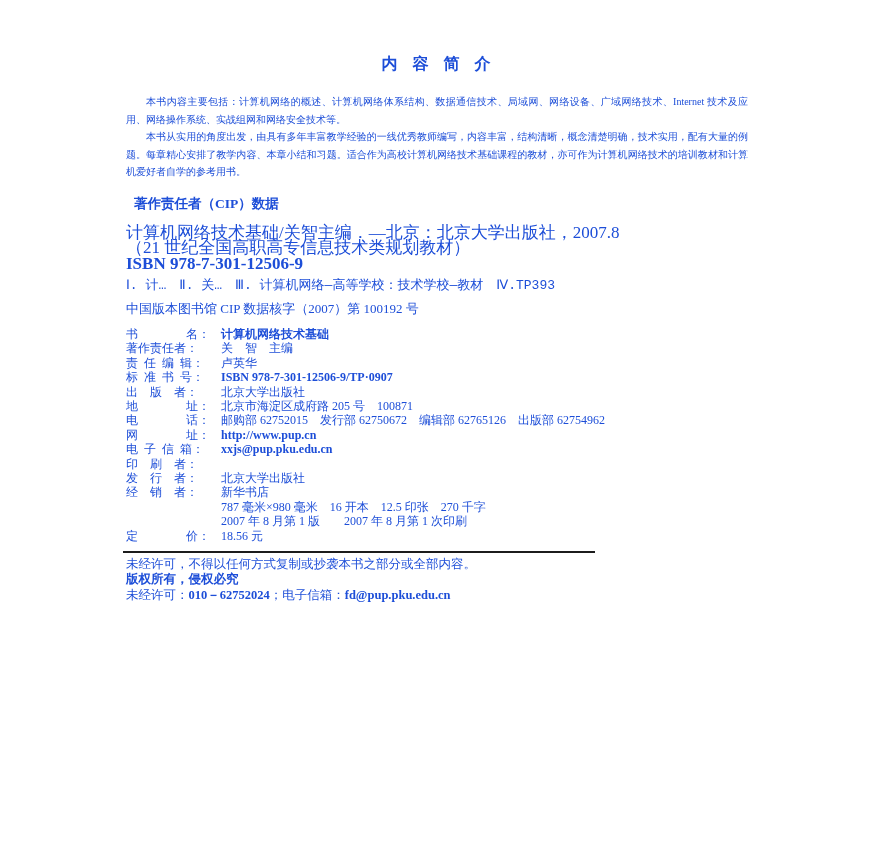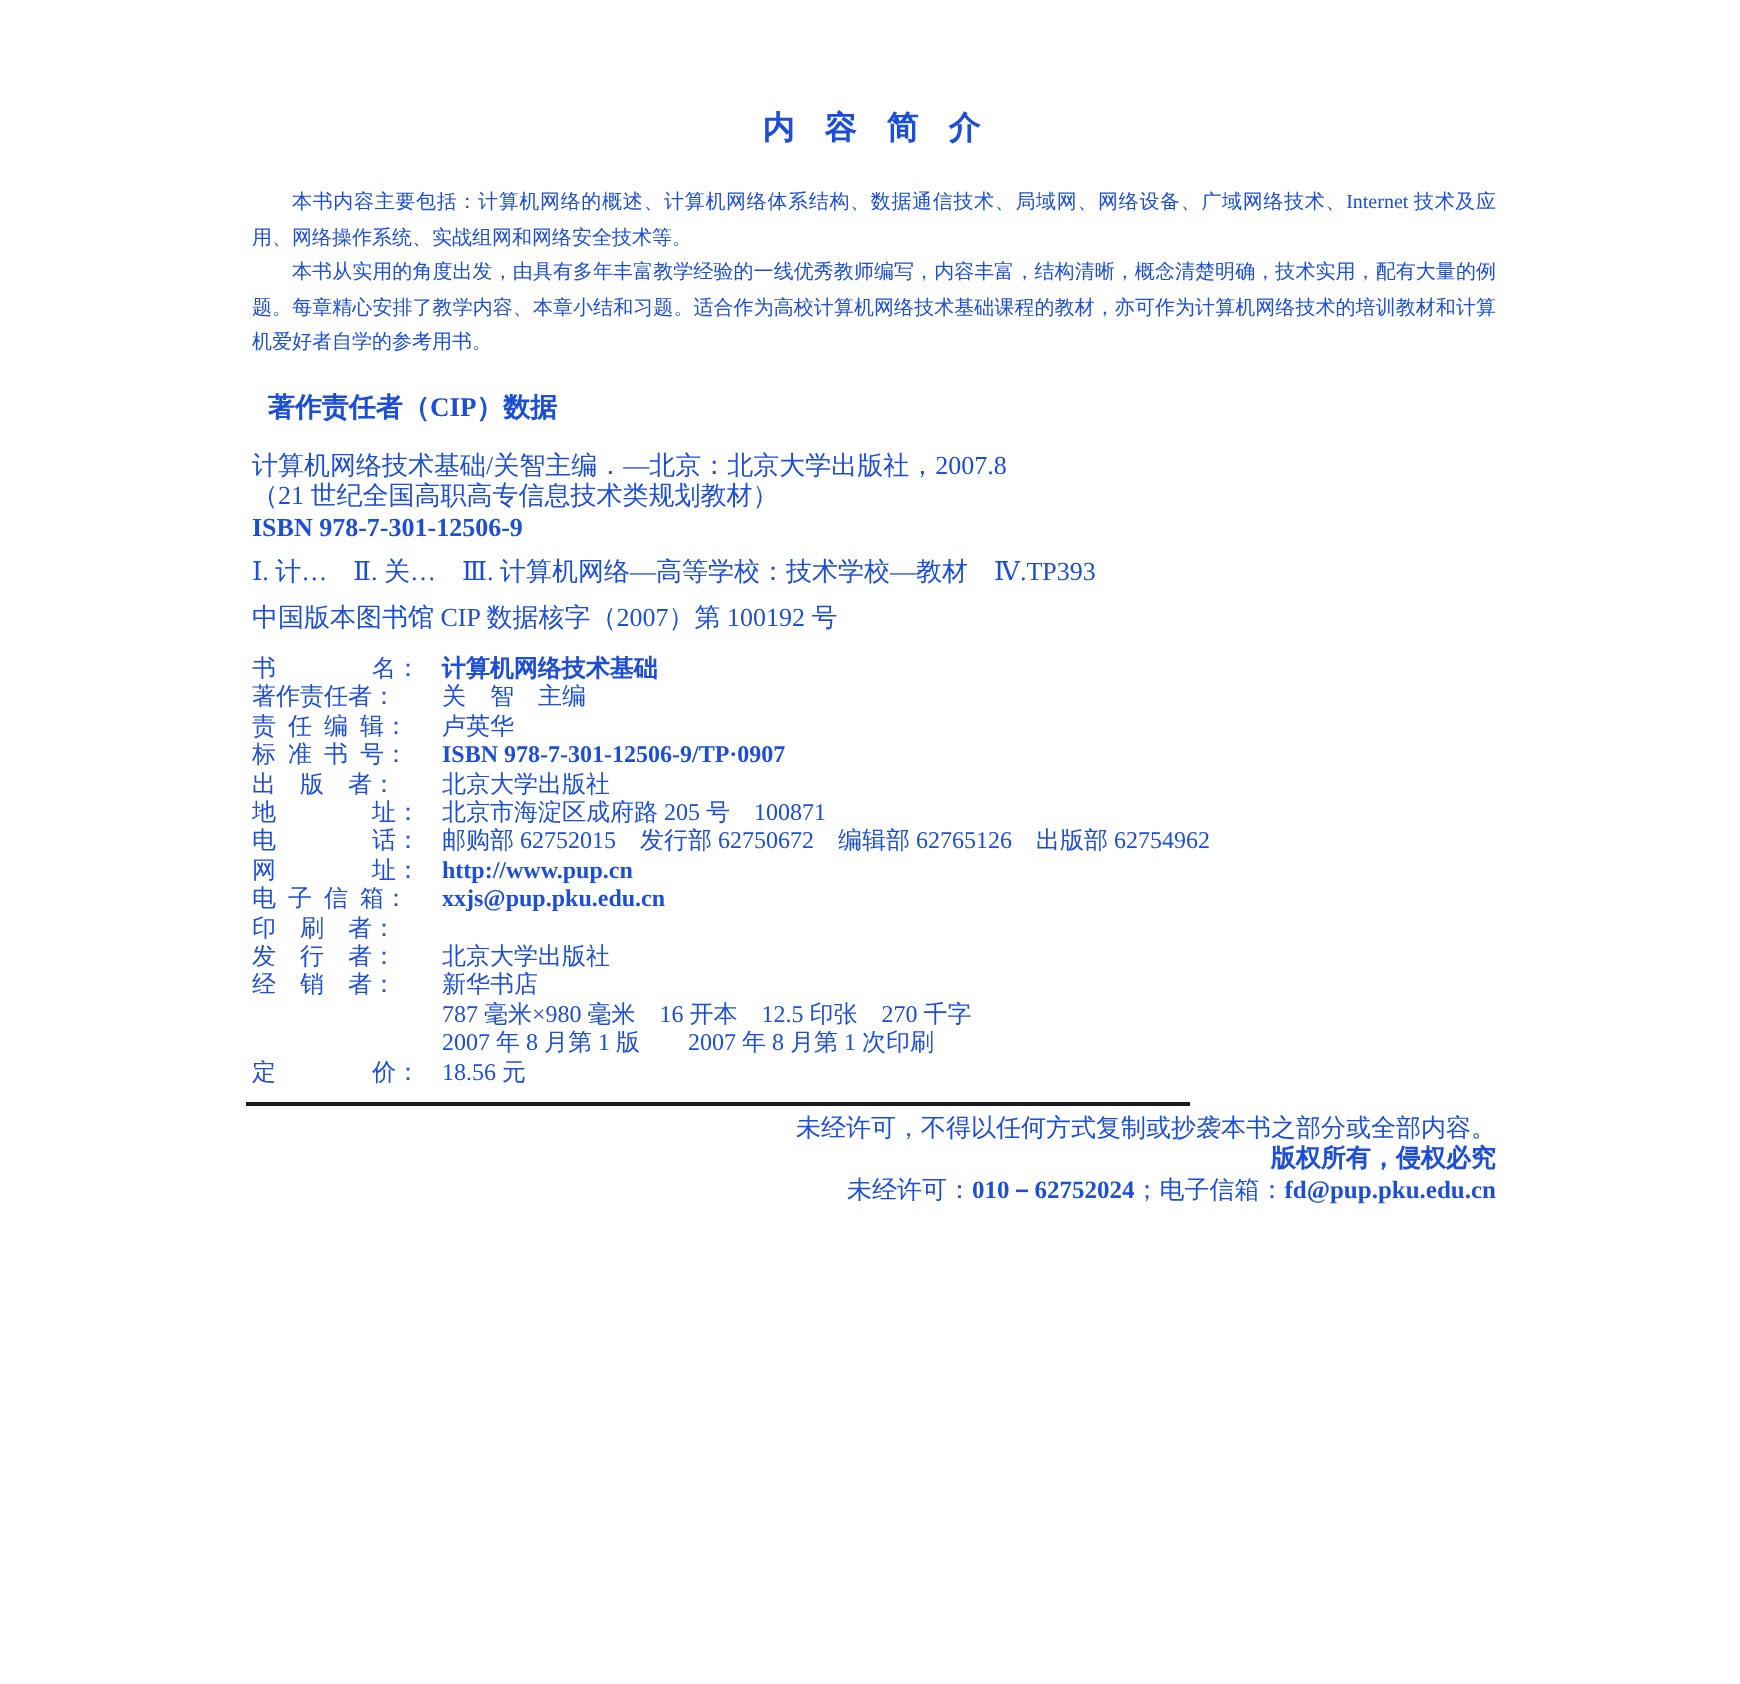--- a/index.html
+++ b/index.html
@@ -19,36 +19,36 @@
     text-align:center;
     letter-spacing:2px; word-spacing:7px;
   }
   .summary p {
     margin:0;
     font-size:10px; line-height:17.5px;
     text-align:justify; text-indent:2em;
   }
 
   .cip-heading { margin:14px 0 0 8px; font-size:13.5px; font-weight:bold; }
-  .cip-entry { margin-top:12px; font-size:13px; line-height:15.5px; }
+  .cip-entry { margin-top:12px; font-size:17px; line-height:15.5px; }
   .cip-entry p { margin:0; }
-  .cip-class  { margin:7px 0 0 0; font-size:13px; line-height:15.5px; }
+  .cip-class  { margin:7px 0 0 0; font-size:13px; line-height:15.5px;font-family:Liberation Mono, monospace; }
   .cip-record { margin:7px 0 0 0; font-size:13px; line-height:15.5px; }
 
   .colophon { margin-top:11px; font-size:12px; }
   .colophon .row { line-height:14.4px; white-space:nowrap; }
   .lab { display:inline-block; width:95px; white-space:pre; vertical-align:top; }
   .bold { font-weight:bold; }
 
   .rule {
     width:472px; height:0;
     border:none; border-top:2px solid #1c1c1c;
     margin:8px 0 4px -3px;
   }
-  .notice { font-size:12.5px; line-height:15.2px;text-align:right; }
+  .notice { font-size:12.5px; line-height:15.2px; }
   .notice p { margin:0; }
 </style>
 </head>
 <body>
 
 <div class="page">
   <div class="content">
 
     <h1 class="summary-title">内 容 简 介</h1>
 

